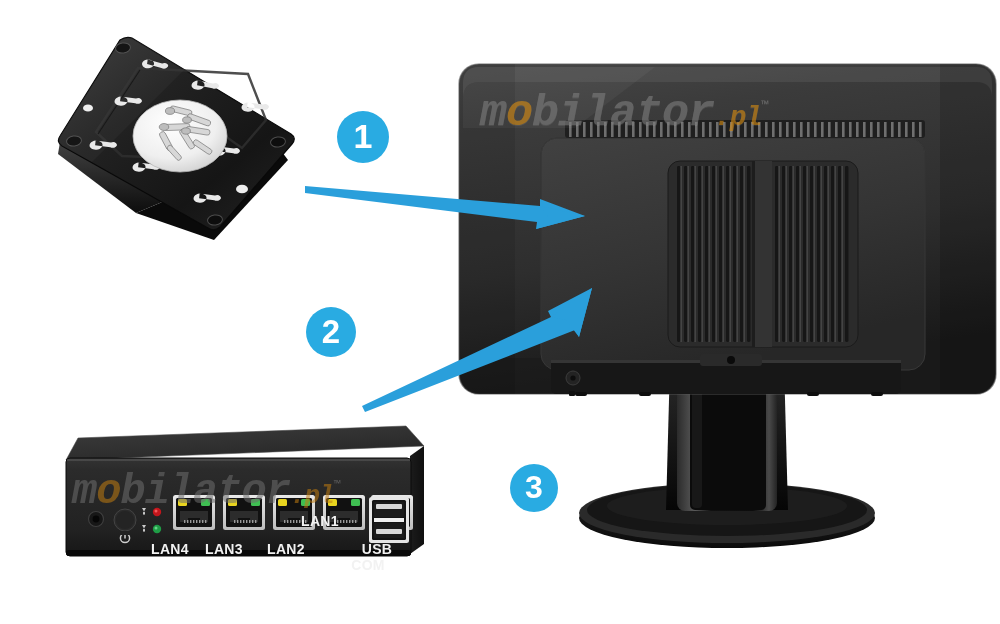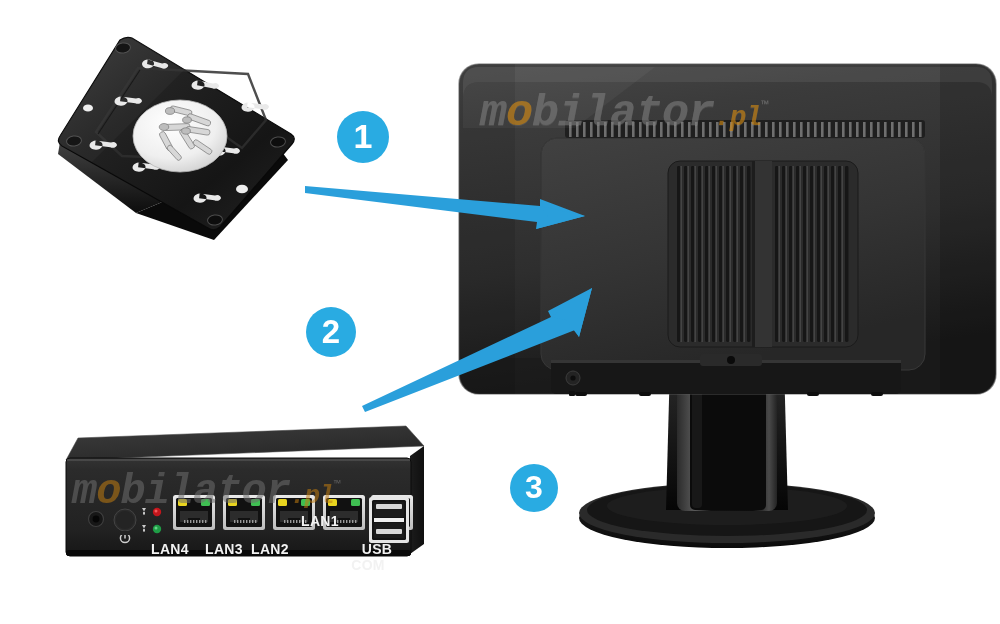--- a/index.html
+++ b/index.html
@@ -560,21 +560,21 @@
       <rect x="11" y="34" width="26" height="5" rx="1" fill="#d8d8d8"></rect>
     </svg>
   </div>
 
   <div class="wm" id="wm-minipc">
     <span class="wm-m">m</span><span class="wm-o">o</span><span class="wm-rest">bilator</span><span class="wm-pl">.pl</span><span class="wm-tm">™</span>
   </div>
 
   <div class="port-label" style="left:144px;top:541px;width:52px;">LAN4</div>
   <div class="port-label" style="left:198px;top:541px;width:52px;">LAN3</div>
-  <div class="port-label" style="left:244px;top:541px;width:52px;">LAN2</div>
+  <div class="port-label" style="left:260px;top:541px;width:52px;">LAN2</div>
   <div class="port-label" style="left:294px;top:513px;width:52px;">LAN1</div>
   <div class="port-label" style="left:342px;top:557px;width:52px;">COM</div>
   <div class="port-label" style="left:351px;top:541px;width:52px;">USB</div>
 
   <svg id="arrows" viewBox="0 0 1000 624" xmlns="http://www.w3.org/2000/svg">
 
     <g>
       <path d="M305,186 L540,206 L540,199 L585,216 L536,229 L537,222 L305,193 Z" fill="#2A9FDB"></path>
       <path d="M540,206 L585,216 L536,229 L548,216 Z" fill="#2A9FDB"></path>
     </g>

